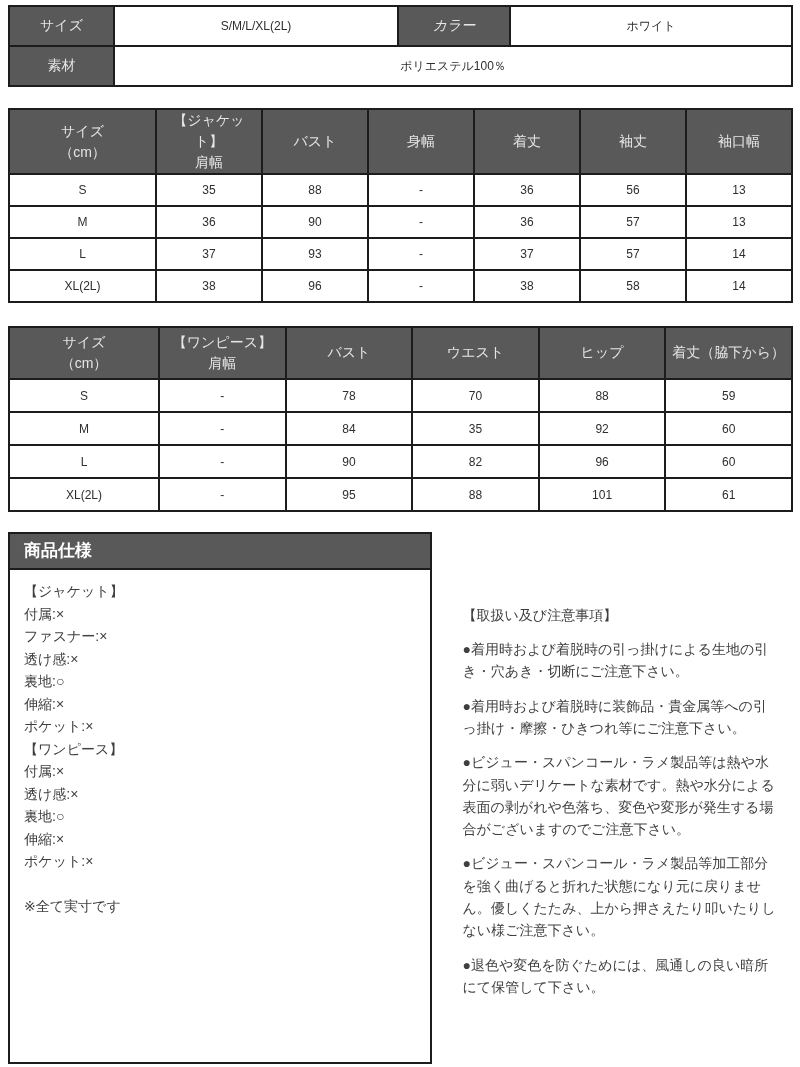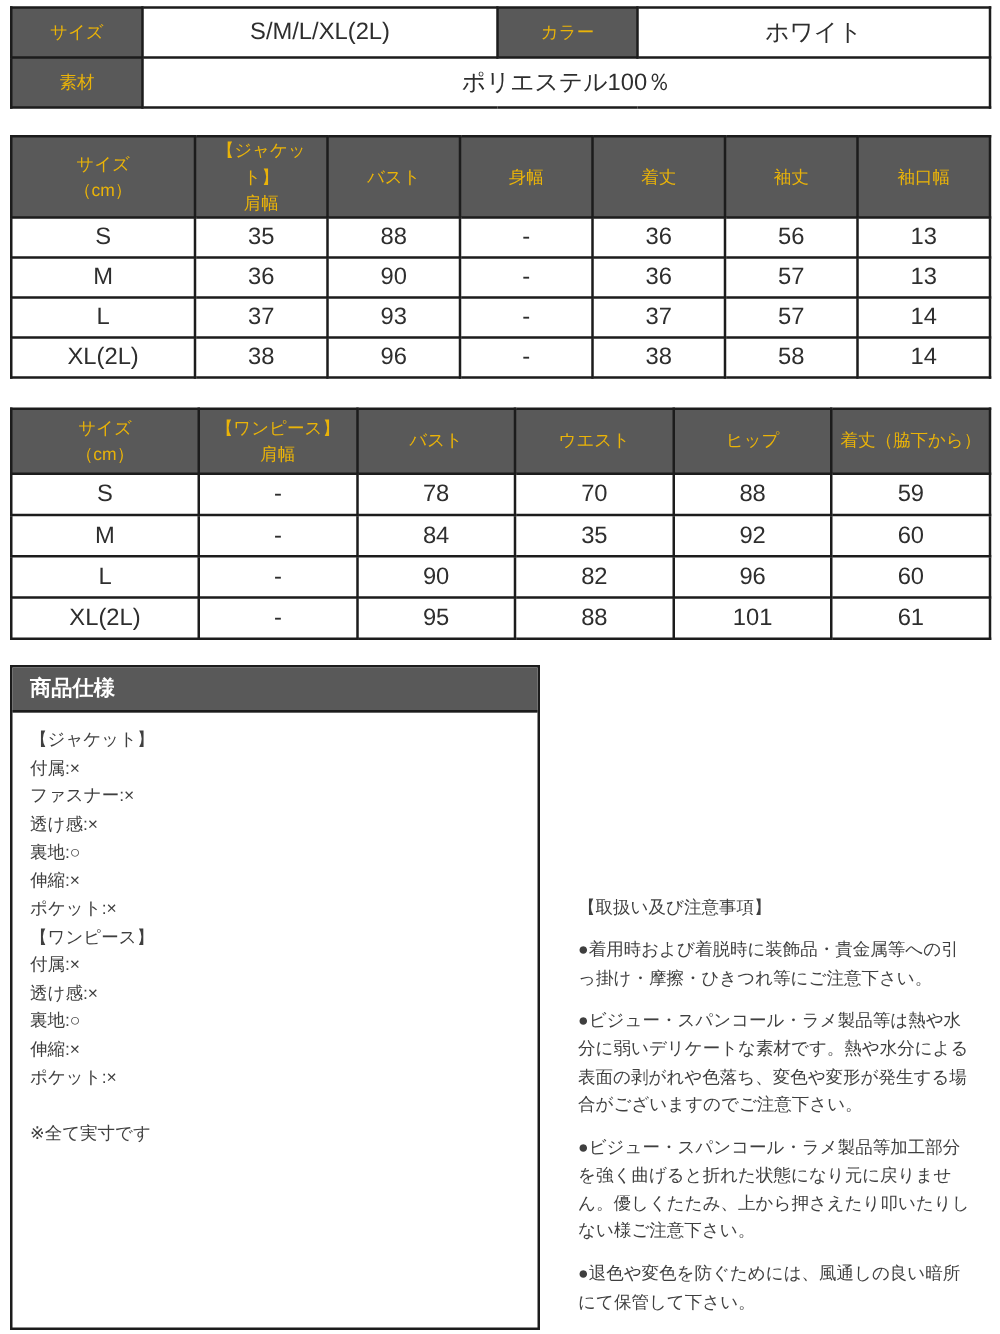--- a/index.html
+++ b/index.html
@@ -4,41 +4,41 @@
 <style>
   html,body { margin:0; padding:0; background:#ffffff; }
   .page {
     position:relative; width:800px; height:1067px; overflow:hidden;
     background:#ffffff; box-sizing:border-box; padding:5px 7px 0 8px;
     font-family:"Liberation Sans","DejaVu Sans",sans-serif;
     color:#2e2e2e;
   }
   table { border-collapse:collapse; width:785px; table-layout:fixed; }
   th, td { border:2px solid #1c1c1c; text-align:center; vertical-align:middle; padding:0 4px; box-sizing:border-box; }
-  th { background:#595959; color:#eab308; font-weight:normal; font-size:14px;margin-top:24px; }
-  td { font-size:19px; color:#2e2e2e; background:#ffffff; }
+  th { background:#595959; color:#e5e5e5; font-weight:normal; font-size:14px;margin-top:24px; }
+  td { font-size:12px; color:#2e2e2e; background:#ffffff; }
 
   
   .spec-table td, .spec-table th { height:40px; }
   .spec-table .c-label { width:105px; }
   .spec-table .c-val1  { width:284px; }
-  .spec-table .c-label2{ width:112px; }
+  .spec-table .c-label2{ width:112px;font-style:italic; }
 
   
   .size-table { margin-top:21px; }
   .size-table.dress { margin-top:23px; }
   .size-table th { height:52px; }
   .size-table td { height:32px; }
   .size-table.dress td { height:33px; }
   .size-table.jacket .c-size { width:147px; }
   .size-table.dress  .c-size { width:150px; }
   .two-line { white-space:pre-line; line-height:1.5; }
 
   
-  .bottom { margin-top:20px; display:flex; align-items:flex-end; }
+  .bottom { margin-top:20px; display:flex; align-items:center; }
   .spec-panel {
     width:430px; height:532px; border:2px solid #1c1c1c; box-sizing:border-box;
     background:#ffffff;
   }
   .spec-panel-header {
     background:#595959; color:#ffffff; font-size:17px; font-weight:bold;
     padding:5px 14px 6px 14px; border-bottom:2px solid #1c1c1c;
   }
   .spec-panel-body { padding:10px 14px; font-size:14px; color:#3f3f3f; }
   .spec-line { min-height:22.5px; line-height:22.5px; }
@@ -183,20 +183,21 @@
         <div class="spec-line">透け感:×</div>
         <div class="spec-line">裏地:○</div>
         <div class="spec-line">伸縮:×</div>
         <div class="spec-line">ポケット:×</div>
         <div class="spec-note">※全て実寸です</div>
       </div>
     </div>
 
     <div class="care-notes">
       <p>【取扱い及び注意事項】</p>
+      <p>●着用時および着脱時の引っ掛けによる生地の引き・穴あき・切断にご注意下さい。</p>
       <p>●着用時および着脱時に装飾品・貴金属等への引っ掛け・摩擦・ひきつれ等にご注意下さい。</p>
       <p>●ビジュー・スパンコール・ラメ製品等は熱や水分に弱いデリケートな素材です。熱や水分による表面の剥がれや色落ち、変色や変形が発生する場合がございますのでご注意下さい。</p>
       <p>●ビジュー・スパンコール・ラメ製品等加工部分を強く曲げると折れた状態になり元に戻りません。優しくたたみ、上から押さえたり叩いたりしない様ご注意下さい。</p>
       <p>●退色や変色を防ぐためには、風通しの良い暗所にて保管して下さい。</p>
     </div>
 
   </div>
 
 </div>
 

